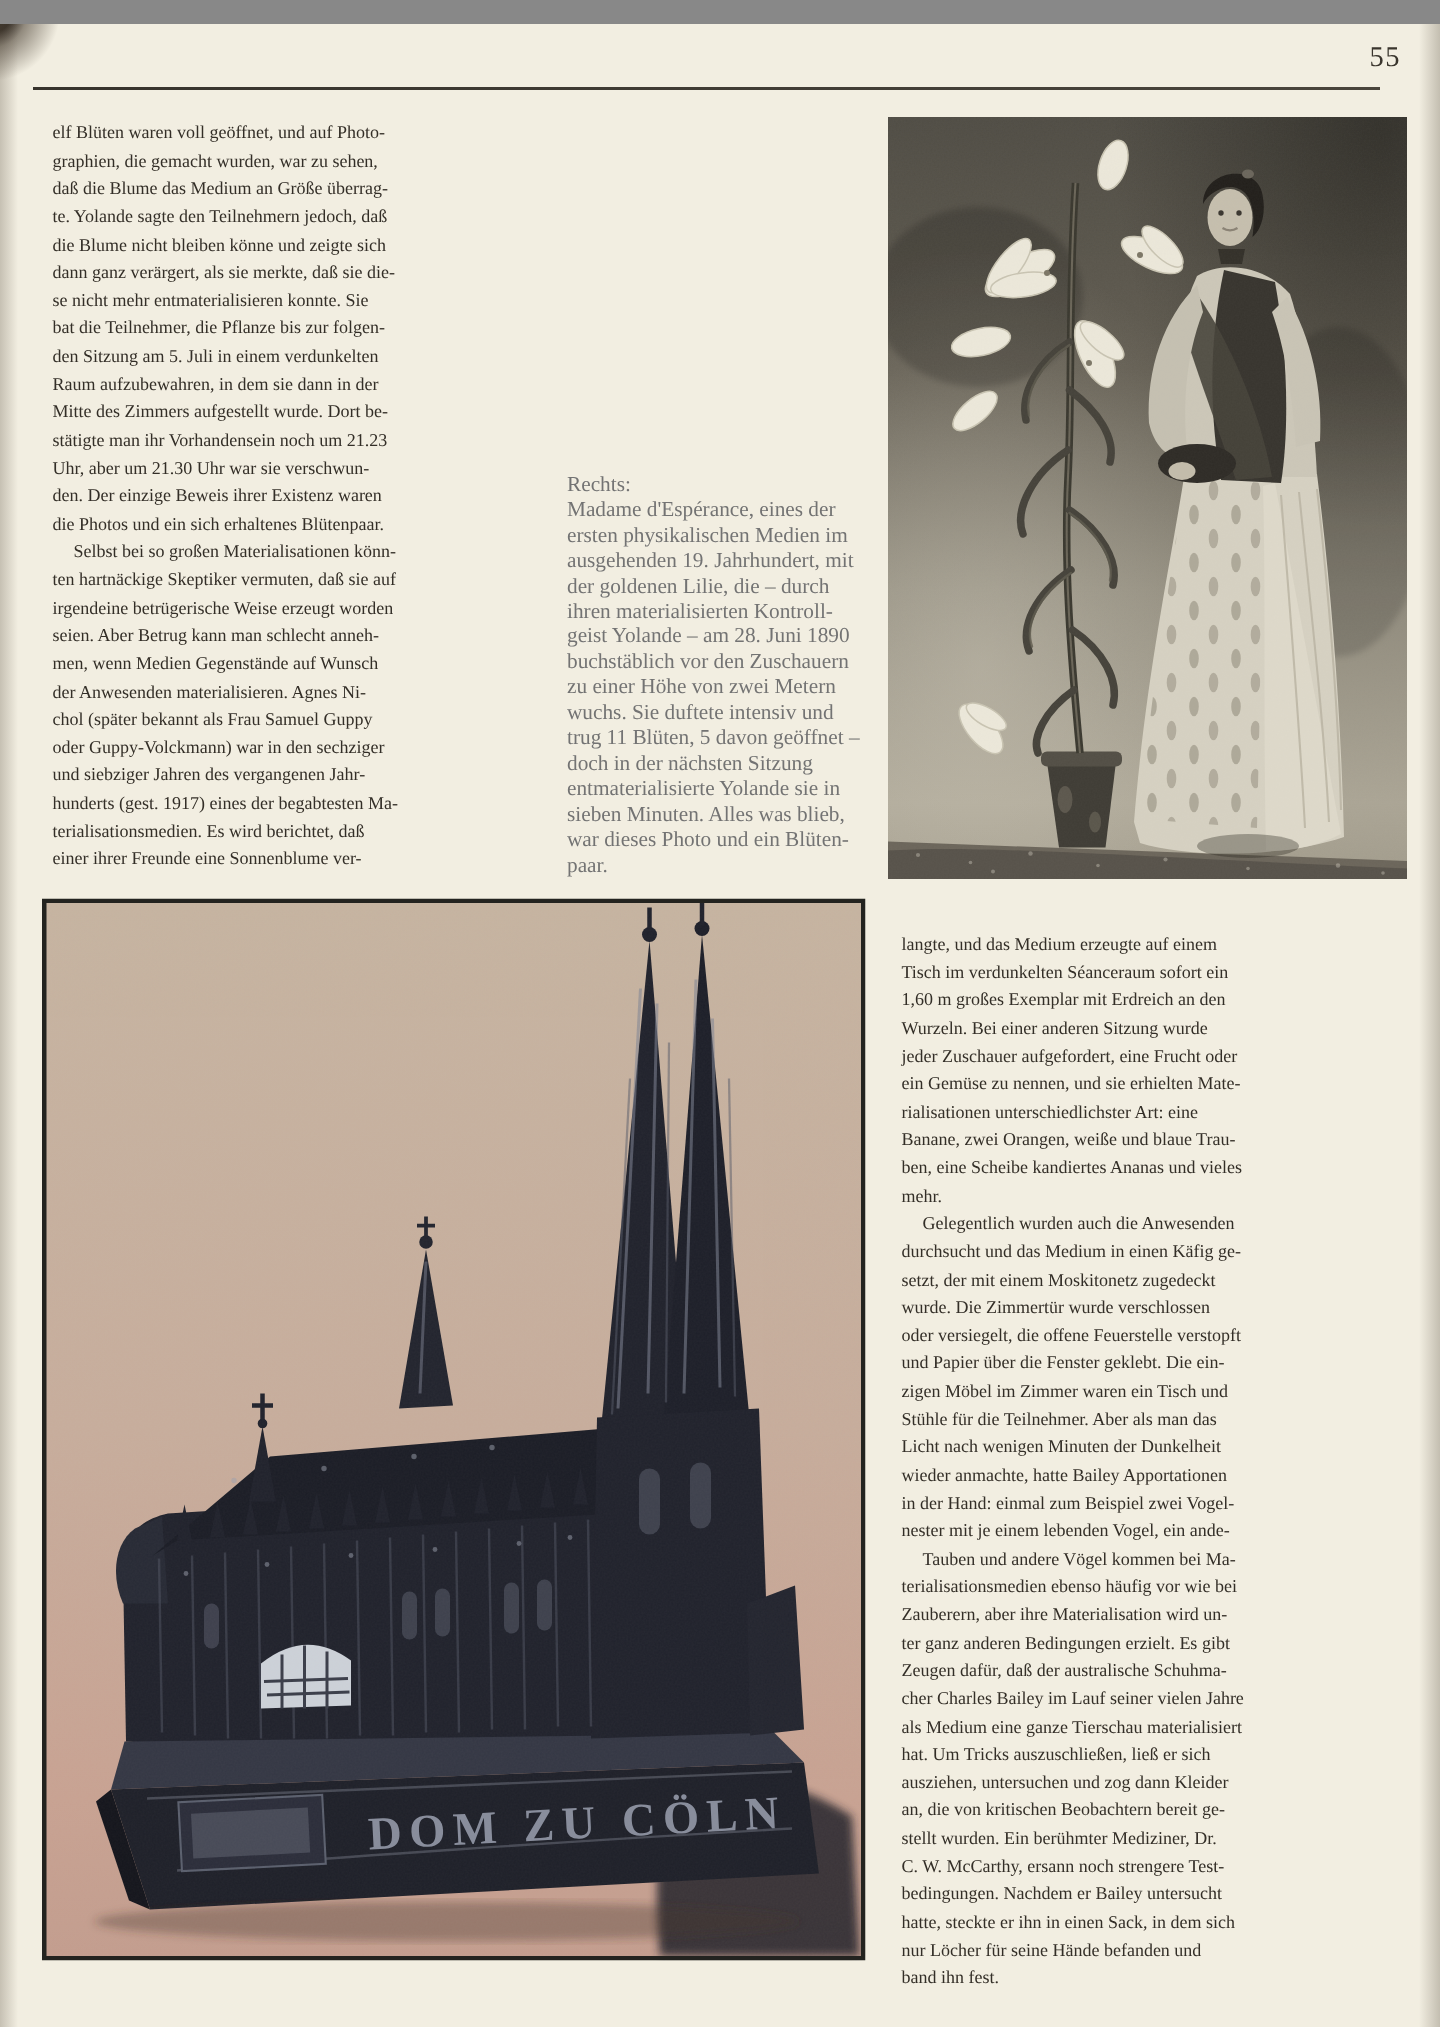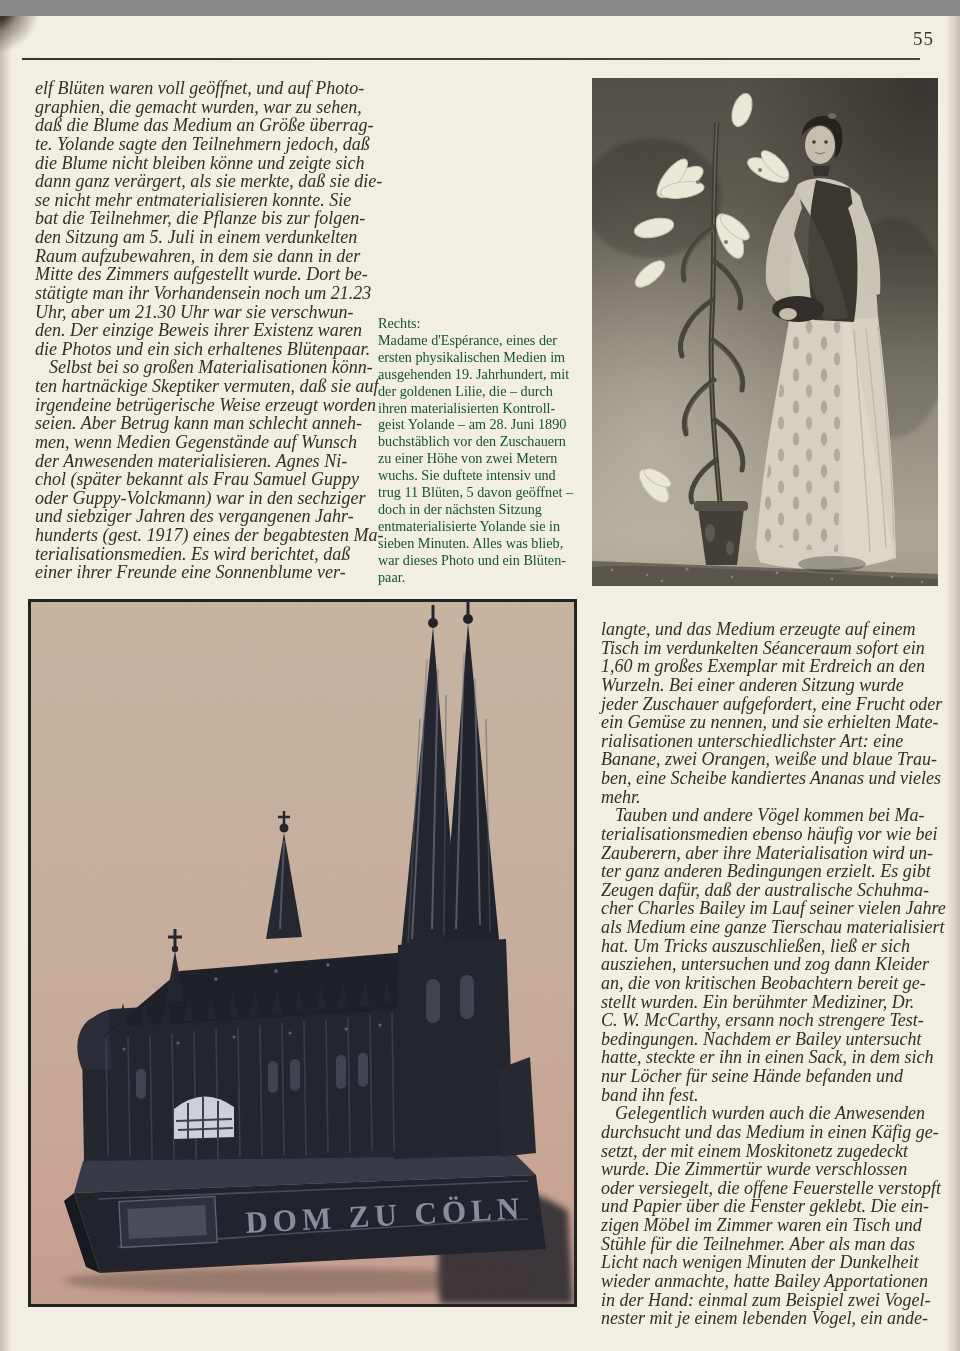--- a/index.html
+++ b/index.html
@@ -33,35 +33,34 @@
   .page-number{
     position:absolute;top:12px;right:26px;
     font-size:19px;letter-spacing:1px;color:#3a352d;
   }
   .top-rule{
     position:absolute;left:22px;top:42px;width:898px;height:2px;
     background:linear-gradient(to right,#37332c,#4a453c);
   }
   .textcol{
     position:absolute;
-    font-size:18px;
+    font-size:12px;
     line-height:18.62px;
     color:#332e27;
-    font-style:italic;
   }
   .textcol p{
     margin:0;
     white-space:pre; 
   }
   .textcol p.indent{text-indent:14px;}
   .col-left{left:35px;top:63px;width:345px;}
   .col-right{left:601px;top:604px;width:340px;}
   .caption{
     position:absolute;left:378px;top:299px;width:212px;
-    font-size:14.2px;line-height:16.9px;color:#14532d;
+    font-size:14.2px;line-height:16.9px;color:#737373;
   }
   .caption .cap-label{display:block;font-style:normal;white-space:pre;}
   .caption .cap-text{display:block;white-space:pre;}
   figure{margin:0;padding:0;position:absolute;}
   .photo-esperance{left:592px;top:62px;width:346px;height:508px;}
   .photo-cathedral{left:28px;top:583px;width:549px;height:708px;}
   figure svg{display:block;width:100%;height:100%;}
 </style>
 </head>
 <body>
@@ -129,48 +128,48 @@
     <p>langte, und das Medium erzeugte auf einem
 Tisch im verdunkelten Séanceraum sofort ein
 1,60 m großes Exemplar mit Erdreich an den
 Wurzeln. Bei einer anderen Sitzung wurde
 jeder Zuschauer aufgefordert, eine Frucht oder
 ein Gemüse zu nennen, und sie erhielten Mate-
 rialisationen unterschiedlichster Art: eine
 Banane, zwei Orangen, weiße und blaue Trau-
 ben, eine Scheibe kandiertes Ananas und vieles
 mehr.</p>
+    <p class="indent">Gelegentlich wurden auch die Anwesenden
+durchsucht und das Medium in einen Käfig ge-
+setzt, der mit einem Moskitonetz zugedeckt
+wurde. Die Zimmertür wurde verschlossen
+oder versiegelt, die offene Feuerstelle verstopft
+und Papier über die Fenster geklebt. Die ein-
+zigen Möbel im Zimmer waren ein Tisch und
+Stühle für die Teilnehmer. Aber als man das
+Licht nach wenigen Minuten der Dunkelheit
+wieder anmachte, hatte Bailey Apportationen
+in der Hand: einmal zum Beispiel zwei Vogel-
+nester mit je einem lebenden Vogel, ein ande-</p>
     <p class="indent">Tauben und andere Vögel kommen bei Ma-
 terialisationsmedien ebenso häufig vor wie bei
 Zauberern, aber ihre Materialisation wird un-
 ter ganz anderen Bedingungen erzielt. Es gibt
 Zeugen dafür, daß der australische Schuhma-
 cher Charles Bailey im Lauf seiner vielen Jahre
 als Medium eine ganze Tierschau materialisiert
 hat. Um Tricks auszuschließen, ließ er sich
 ausziehen, untersuchen und zog dann Kleider
 an, die von kritischen Beobachtern bereit ge-
 stellt wurden. Ein berühmter Mediziner, Dr.
 C. W. McCarthy, ersann noch strengere Test-
 bedingungen. Nachdem er Bailey untersucht
 hatte, steckte er ihn in einen Sack, in dem sich
 nur Löcher für seine Hände befanden und
 band ihn fest.</p>
-    <p class="indent">Gelegentlich wurden auch die Anwesenden
-durchsucht und das Medium in einen Käfig ge-
-setzt, der mit einem Moskitonetz zugedeckt
-wurde. Die Zimmertür wurde verschlossen
-oder versiegelt, die offene Feuerstelle verstopft
-und Papier über die Fenster geklebt. Die ein-
-zigen Möbel im Zimmer waren ein Tisch und
-Stühle für die Teilnehmer. Aber als man das
-Licht nach wenigen Minuten der Dunkelheit
-wieder anmachte, hatte Bailey Apportationen
-in der Hand: einmal zum Beispiel zwei Vogel-
-nester mit je einem lebenden Vogel, ein ande-</p>
   </div>
 
   <figure class="photo-esperance">
     <svg viewBox="0 0 346 508" preserveAspectRatio="none">
       <defs>
         <linearGradient id="p1bg" x1="0" y1="0" x2="0" y2="1">
           <stop offset="0" stop-color="#504d45"></stop>
           <stop offset=".33" stop-color="#615c51"></stop>
           <stop offset=".62" stop-color="#8e897b"></stop>
           <stop offset=".9" stop-color="#aba595"></stop>

